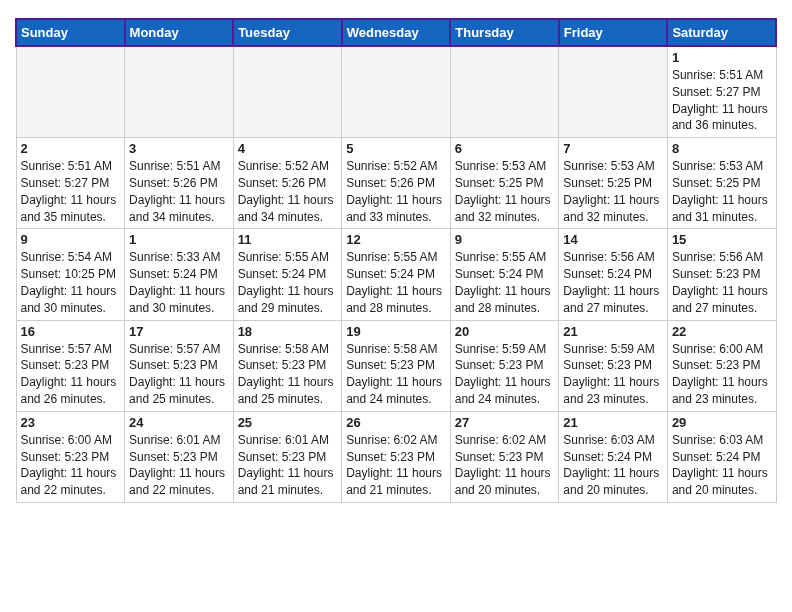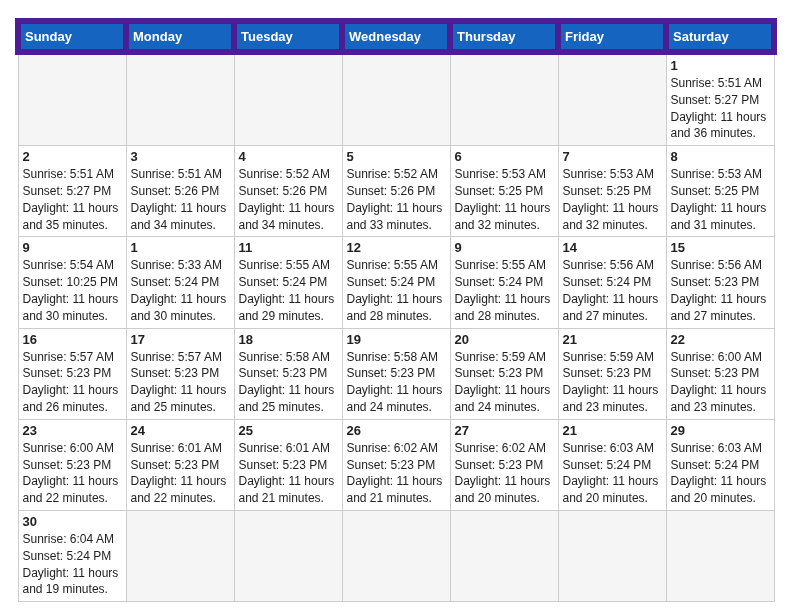--- a/index.html
+++ b/index.html
@@ -39,21 +39,21 @@
       border-collapse: collapse;
       table-layout: fixed;
     }
     .calendar-table th {
       background: #1565C0;
       color: #fff;
       font-size: 13px;
       font-weight: bold;
       padding: 5px 4px;
       text-align: left;
-      border: 6px solid #4c1d95;
+      border: 2px solid #4c1d95;
     }
     .calendar-table td {
       border: 1px solid #ccc;
       vertical-align: top;
       padding: 3px 4px;
       font-size: 10px;
       color: #222;
       height: 80px;
       background: #fff;
     }
@@ -306,29 +306,14 @@
 and 20 minutes.</div>
         </td>
         <td>
           <span class="day-number">29</span>
           <div class="cell-info">Sunrise: 6:03 AM
 Sunset: 5:24 PM
 Daylight: 11 hours
 and 20 minutes.</div>
         </td>
       </tr>
-      <tr class="last-row">
-        <td>
-          <span class="day-number">30</span>
-          <div class="cell-info">Sunrise: 6:04 AM
-Sunset: 5:24 PM
-Daylight: 11 hours
-and 19 minutes.</div>
-        </td>
-        <td class="empty"></td>
-        <td class="empty"></td>
-        <td class="empty"></td>
-        <td class="empty"></td>
-        <td class="empty"></td>
-        <td class="empty"></td>
-      </tr>
     </tbody>
 </table>
 
 </body></html>

